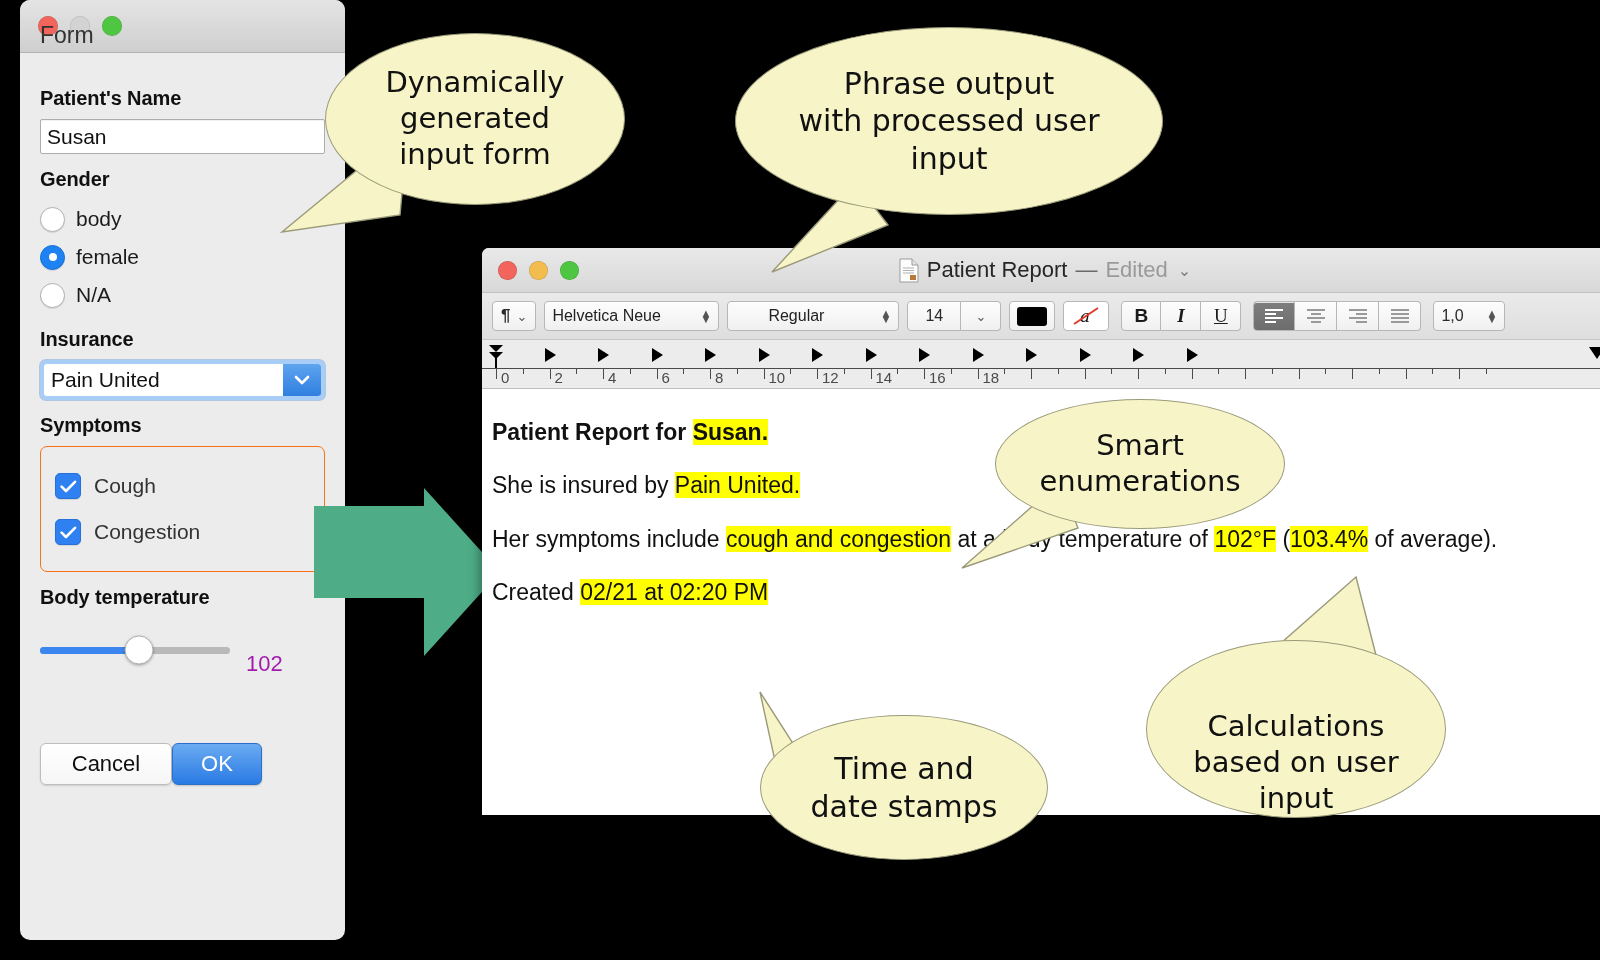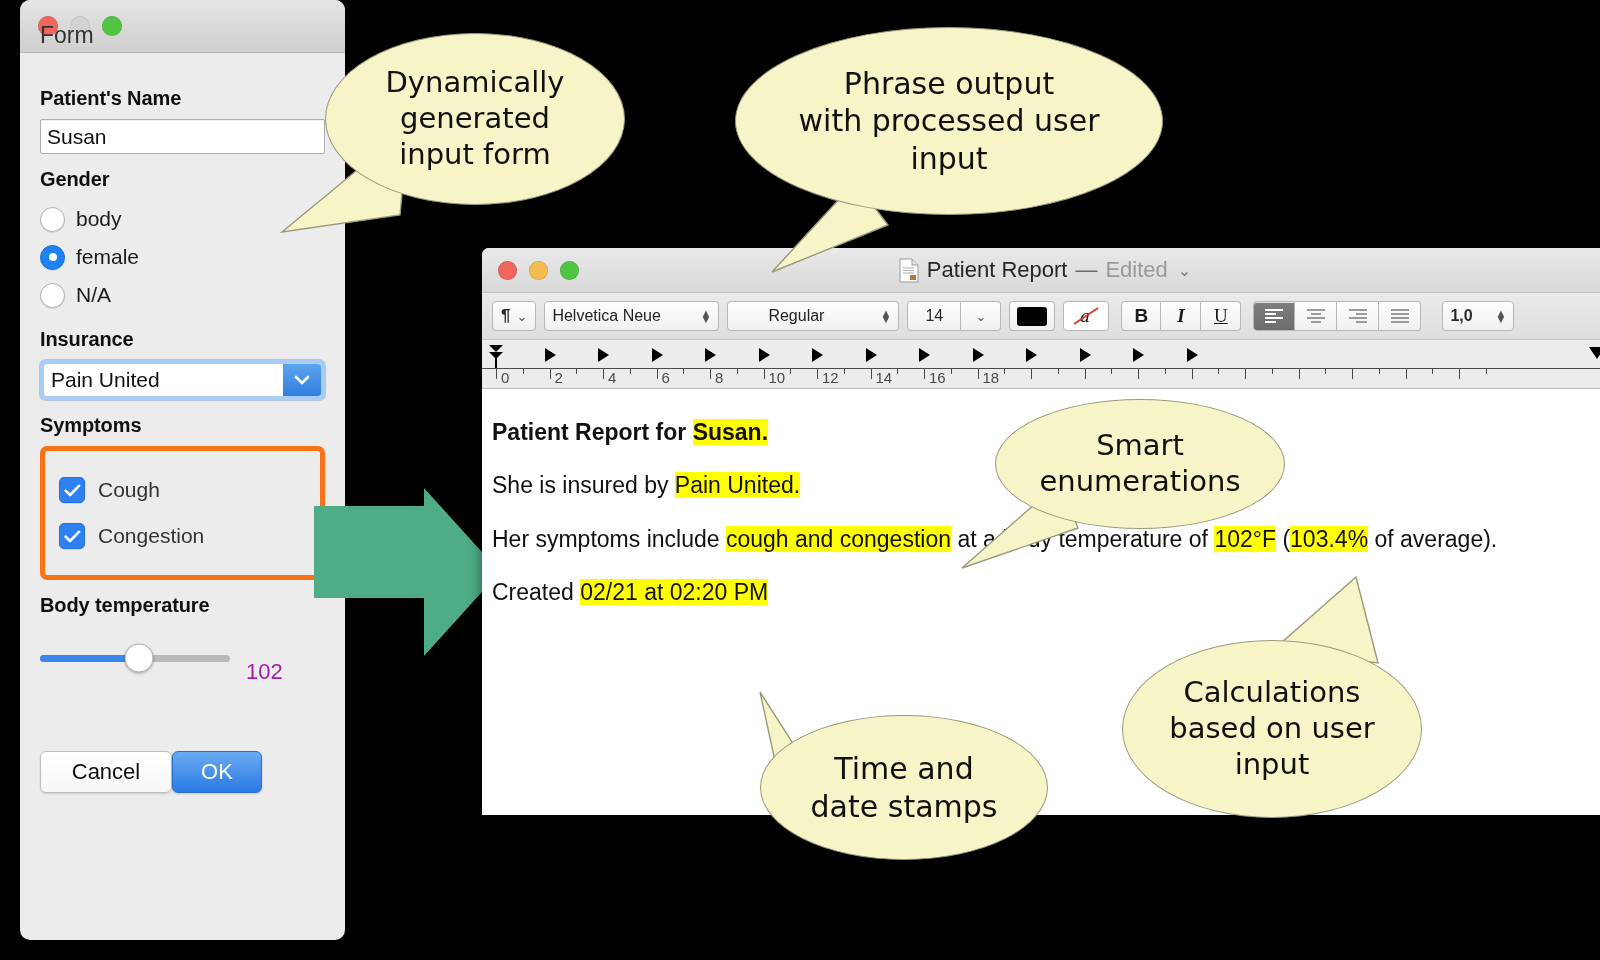--- a/index.html
+++ b/index.html
@@ -68,21 +68,21 @@
   #insurance-value{flex:1;font-size:21px;color:#111;padding-left:7px;}
   #insurance-arrow{
     width:38px;align-self:stretch;
     background:linear-gradient(#5ea4ef,#2f7fe0);
     display:flex;align-items:center;justify-content:center;
   }
   #insurance-arrow svg{display:block;}
 
   
   #symptoms-box{
-    border:5px solid #f97316;border-radius:7px;background:transparent;
+    border:1px solid #f97316;border-radius:7px;background:transparent;
     padding:16px 14px;margin-top:2px;
   }
   .check-row{display:flex;align-items:center;height:46px;gap:13px;}
   .cbox{
     width:26px;height:26px;border-radius:5px;box-sizing:border-box;flex:none;
     background:#fff;border:1px solid #b3b3b3;
     box-shadow:0 1px 1px rgba(0,0,0,.10);
     display:flex;align-items:center;justify-content:center;
   }
   .cbox.on{background:#2f80f0;border-color:#2470dc;}
@@ -401,21 +401,21 @@
           <g stroke="#9a9a9a" stroke-width="2">
               <line x1="2" y1="2" x2="20" y2="2"></line>
               <line x1="2" y1="6" x2="20" y2="6"></line>
               <line x1="2" y1="10" x2="20" y2="10"></line>
               <line x1="2" y1="14" x2="20" y2="14"></line>
             </g>
         </svg>
       </div>
     </div>
 
-    <div class="tb" id="tb-spacing" style="margin-left:13px;font-weight:bold;">
+    <div class="tb" id="tb-spacing" style="margin-left:4px;">
       <span>1,0</span>
       <span class="stepper">▲<br>▼</span>
     </div>
   </div>
 
   <div id="te-ruler">
     <div id="ruler-baseline"></div>
     <div id="indent-marker">
       <svg width="20" height="24" viewBox="0 0 20 24">
         <polygon points="3,1 17,1 10,8" fill="#000"></polygon>
@@ -529,21 +529,21 @@
   </svg>
   <div class="bubble" style="left:995px;top:399px;width:290px;height:130px;font-size:29px;">
     <span>Smart<br>enumerations</span>
   </div>
 </div>
 
 <div class="callout">
   <svg class="abs" style="left:1270px;top:575px;" width="110" height="105" viewBox="0 0 110 105">
     <polygon points="86,2 108,88 2,76" fill="#f7f5c8" stroke="#9a9a7a" stroke-width="1.4"></polygon>
   </svg>
-  <div class="bubble" style="left:1122px;top:640px;width:300px;height:178px;font-size:29px;">
+  <div class="bubble" style="left:1146px;top:640px;width:300px;height:178px;font-size:29px;align-items:flex-end;">
     <span>Calculations<br>based on user<br>input</span>
   </div>
 </div>
 
 <div class="callout">
   <svg class="abs" style="left:752px;top:690px;" width="105" height="110" viewBox="0 0 105 110">
     <polygon points="8,2 58,80 30,103" fill="#f7f5c8" stroke="#9a9a7a" stroke-width="1.4"></polygon>
   </svg>
   <div class="bubble" style="left:760px;top:715px;width:288px;height:145px;font-size:30px;">
     <span>Time and<br>date stamps</span>

